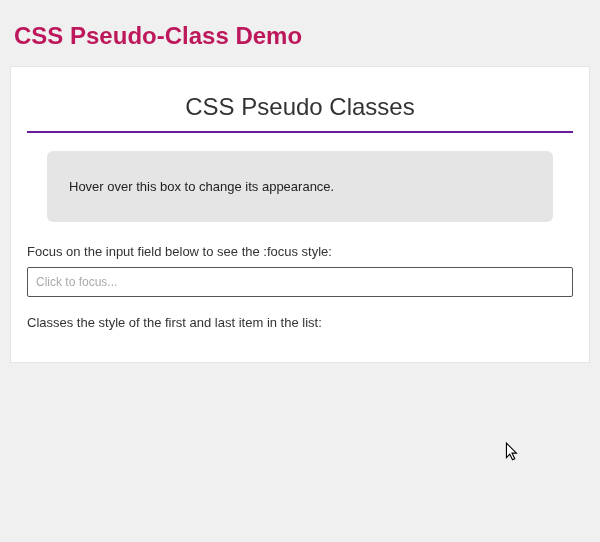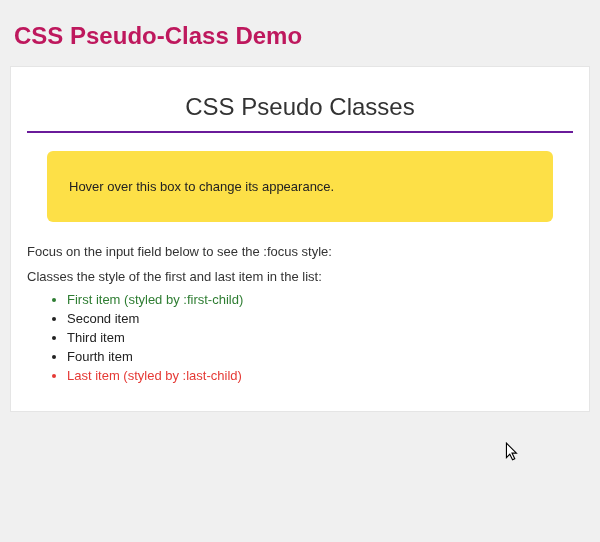--- a/index.html
+++ b/index.html
@@ -28,21 +28,21 @@
       font-weight: 400;
       color: #333;
       margin: 8px 0 10px 0;
     }
     hr.accent {
       border: none;
       border-top: 2px solid #6a1b9a;
       margin: 0 0 18px 0;
     }
     .hover-box {
-      background: #fde047;
+      background: #e5e5e5;
       border-radius: 6px;
       padding: 28px 22px;
       margin: 0 20px 22px 20px;
       font-size: 13px;
       color: #222;
     }
     .prompt {
       font-size: 13px;
       color: #333;
       margin: 10px 0 8px 0;
@@ -86,28 +86,24 @@
 <div class="card">
 
   <div class="card-title">CSS Pseudo Classes</div>
 
   <hr class="accent">
 
   <div class="hover-box">Hover over this box to change its appearance.</div>
 
   <div class="prompt">Focus on the input field below to see the :focus style:</div>
 
+  <div class="input-wrap">
+    <input type="text" class="focus-input" placeholder="Click to focus..." style="">
+  </div>
 
   <div class="prompt">Classes the style of the first and last item in the list:</div>
 
-  <ul class="demo-list">
-    <li>First item (styled by :first-child)</li>
-    <li>Second item</li>
-    <li>Third item</li>
-    <li>Fourth item</li>
-    <li>Last item (styled by :last-child)</li>
-  </ul>
 
 </div>
 
 <svg class="cursor" style="left:505px; top:442px;" viewBox="0 0 12 18">
   <path d="M1 1 L1 14 L4 11 L6.5 16 L8.5 15 L6 10 L10 10 Z" fill="#fff" stroke="#000" stroke-width="1"></path>
 </svg>
 
 </body></html>

